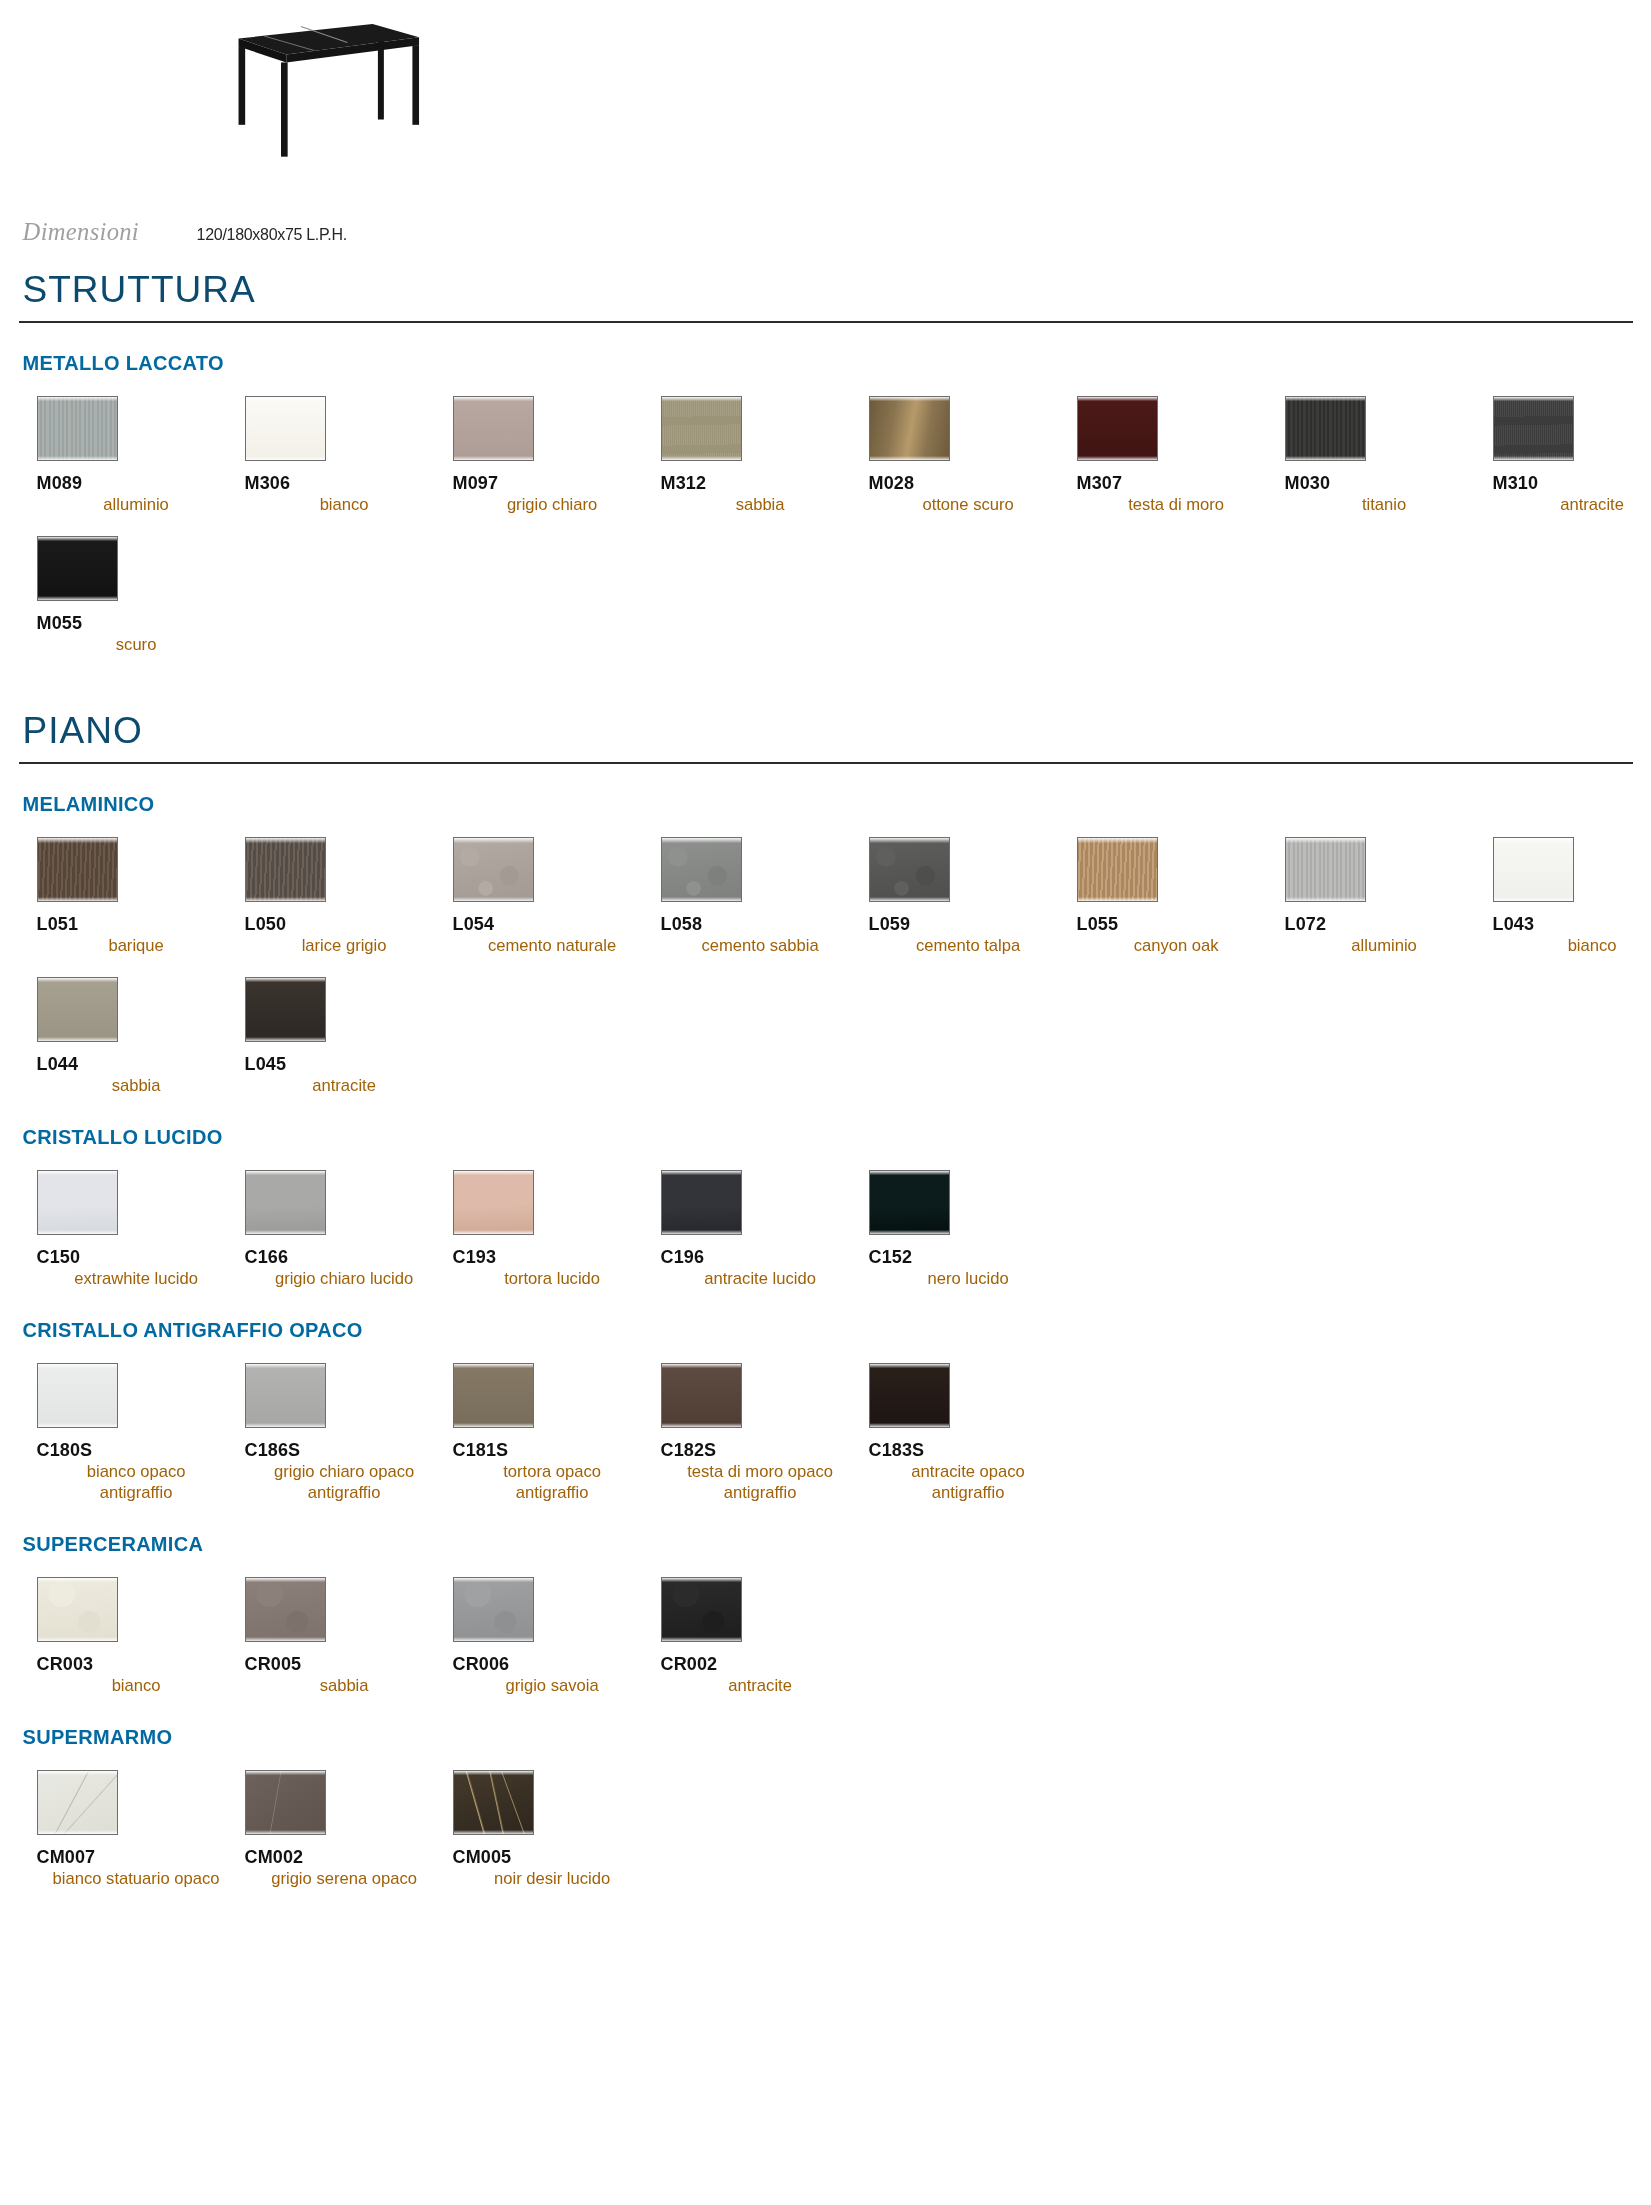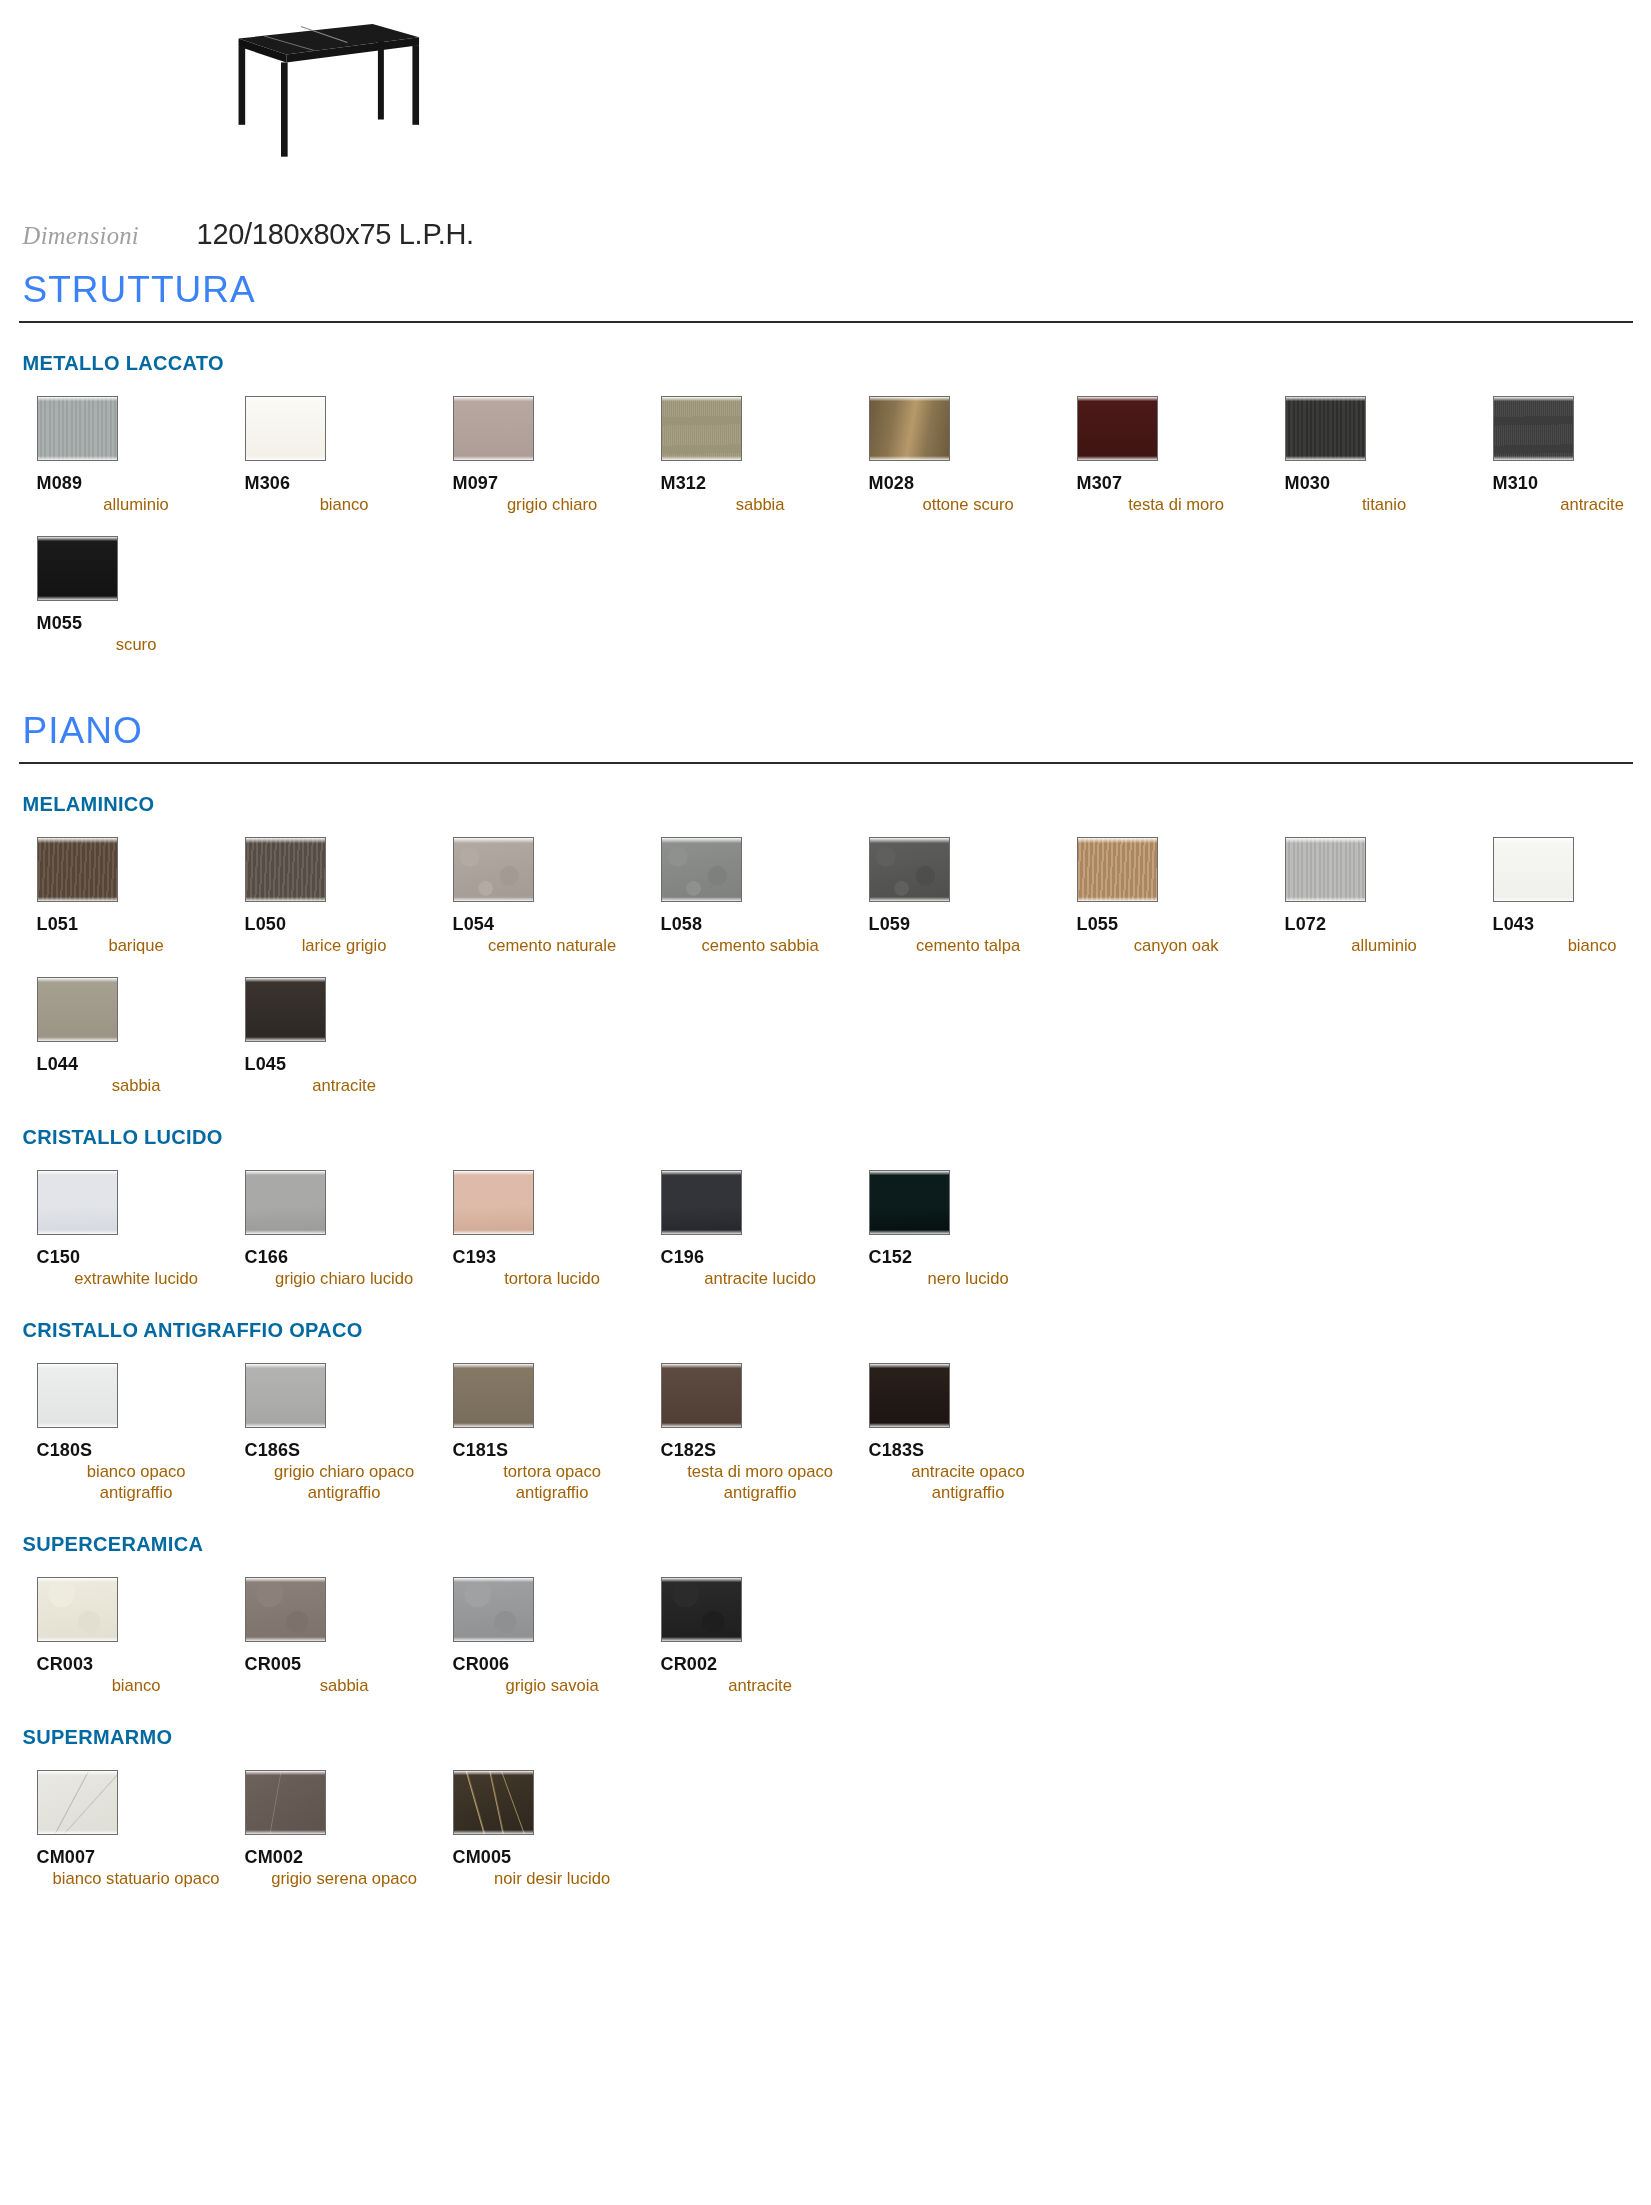--- a/index.html
+++ b/index.html
@@ -36,31 +36,31 @@
   .dim-label {
     font-family: "Liberation Serif", serif;
     font-style: italic;
     font-size: 24.6px;
     color: #a0a0a0;
     letter-spacing: 0.3px;
     width: 174px;
   }
   .dim-value {
     font-family: "Liberation Sans", sans-serif;
-    font-size: 29px;
+    font-size: 16px;
     color: #262626;
     letter-spacing: -0.3px;
   }
 
   
   .section-title {
     font-size: 37px;
     font-weight: 400;
     letter-spacing: 1px;
-    color: #3b82f6;
+    color: #0c4a6e;
     margin: 0 0 0 4px;
     line-height: 1.05;
     font-family: "Liberation Sans", sans-serif;
   }
   .section-rule {
     height: 2px;
     background: #2b2b2b;
     margin: 10.6px 0 0 0;
     width: 1614px;
   }

